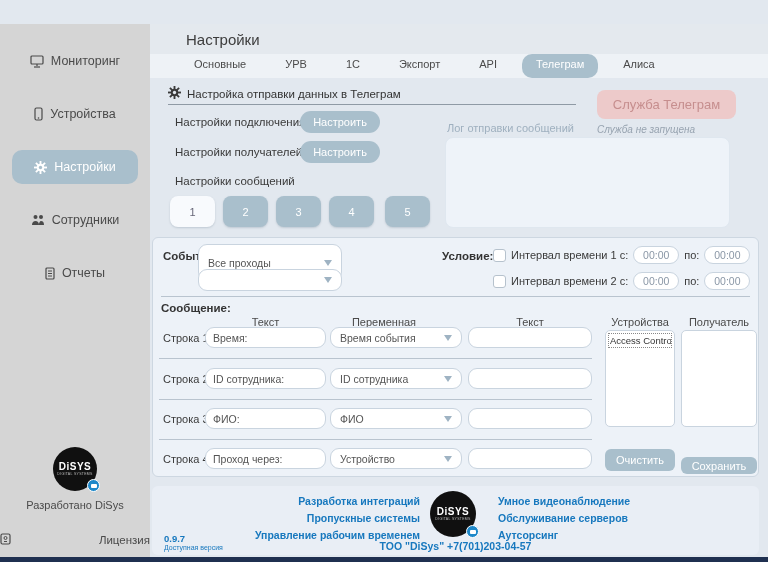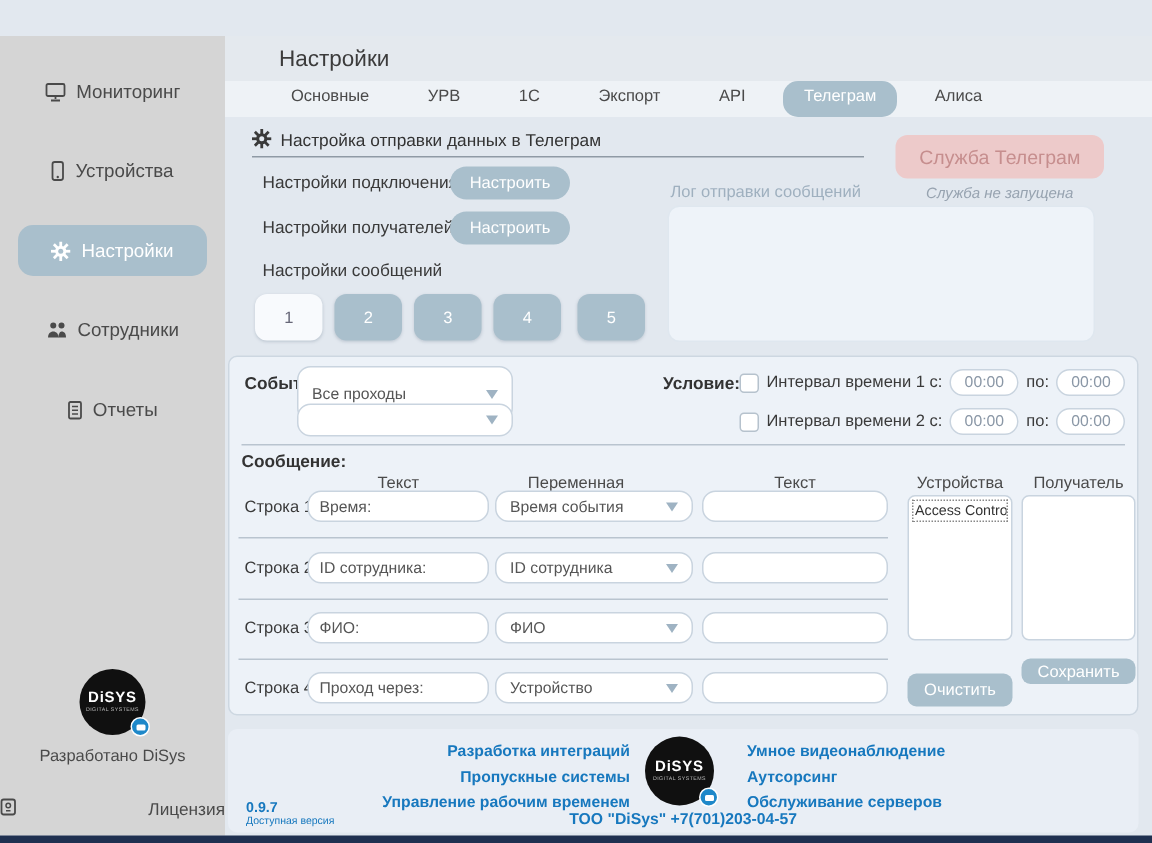--- a/index.html
+++ b/index.html
@@ -40,21 +40,21 @@
   
   .section-head{left:18px;top:8px;display:flex;align-items:center;gap:6px;font-size:11.5px;color:#333;}
   .section-rule{left:18px;top:26px;width:408px;height:1px;background:#8f9aa5;}
   .cfg-label{font-size:11.5px;color:#3a3a3a;}
   .btn{display:flex;align-items:center;justify-content:center;background:#a9bfcc;color:#fff;border-radius:11px;font-size:11px;}
   .msg-num{width:45px;height:31px;border-radius:8px;background:#a9bfcc;color:#fff;display:flex;align-items:center;justify-content:center;font-size:11px;box-shadow:0 1px 2px rgba(90,110,130,.25);}
   .msg-num.selected{background:#f8fafd;color:#667;}
   .log-label{font-size:11px;color:#9fb0bf;}
   .log-box{background:#eef3f9;border:1px solid #dfe7ef;border-radius:8px;}
   .service-btn{width:139px;height:29px;border-radius:8px;background:#edcaca;color:#c68e8e;display:flex;align-items:center;justify-content:center;font-size:13px;}
-  .service-status{width:139px;text-align:center;font-style:italic;font-size:10px;color:#97a3b0;}
+  .service-status{width:139px;font-style:italic;font-size:10px;color:#97a3b0;}
   
   .panel{left:2px;top:159px;width:607px;height:240px;background:#edf2f8;border:1px solid #cdd7e1;border-radius:6px;}
   .blabel{font-size:11.5px;font-weight:bold;color:#333;}
   .dropdown{position:absolute;background:#fff;border:1px solid #c9d4df;border-radius:9px;display:flex;align-items:center;padding:0 9px;font-size:10.5px;color:#555;}
   .dropdown::after{content:"";margin-left:auto;width:0;height:0;border-left:4.5px solid transparent;border-right:4.5px solid transparent;border-top:6px solid #9fb3c3;}
   .tinput{background:#fff;border:1px solid #c9d4df;border-radius:9px;font-size:10.5px;color:#555;padding:0 7px;font-family:"Liberation Sans",sans-serif;outline:none;}
   .interval-row{display:flex;align-items:center;gap:5px;font-size:11px;color:#3a3a3a;}
   .checkbox{width:13px;height:13px;background:#fff;border:1px solid #b6c2cd;border-radius:3px;flex:0 0 auto;}
   .time-input{width:46px;height:18px;text-align:center;color:#8a97a6;}
   .rule{background:#b9c4cf;height:1px;}
@@ -276,40 +276,40 @@
             <span>Устройство</span>
           </div>
         <input class="abs tinput" style="left: 315px; top: 210px; width: 124px; height: 21px;" value="">
 
         <div class="abs listbox" style="left:452px;top:92px;width:70px;height:97px;">
           <div class="list-item">Access Controller</div>
         </div>
         <div class="abs listbox" style="left:528px;top:92px;width:76px;height:97px;"></div>
 
         <div class="abs btn panel-btn" style="left:452px;top:211px;width:70px;height:22px;">Очистить</div>
-        <div class="abs btn panel-btn" style="left:528px;top:201px;width:76px;height:17px;">Сохранить</div>
+        <div class="abs btn panel-btn" style="left:528px;top:219px;width:76px;height:17px;">Сохранить</div>
       </div>
 
       <div class="abs footer">
         <div class="abs f-col f-left">
           <div>Разработка интеграций</div>
           <div>Пропускные системы</div>
           <div>Управление рабочим временем</div>
         </div>
         <div class="abs f-logo">
           <div class="logo-circle">
             <span class="logo-name">DiSYS</span>
             <span class="logo-sub">DIGITAL SYSTEMS</span>
             <span class="logo-badge"></span>
           </div>
         </div>
         <div class="abs f-col f-right">
           <div>Умное видеонаблюдение</div>
+          <div>Обслуживание серверов</div>
           <div>Аутсорсинг</div>
-          <div>Обслуживание серверов</div>
         </div>
         <div class="abs f-company">ТОО "DiSys" +7(701)203-04-57</div>
         <div class="abs f-version">
           <div class="f-ver-num">0.9.7</div>
           <div class="f-ver-note">Доступная версия</div>
         </div>
       </div>
 
     </div>
   </div>

